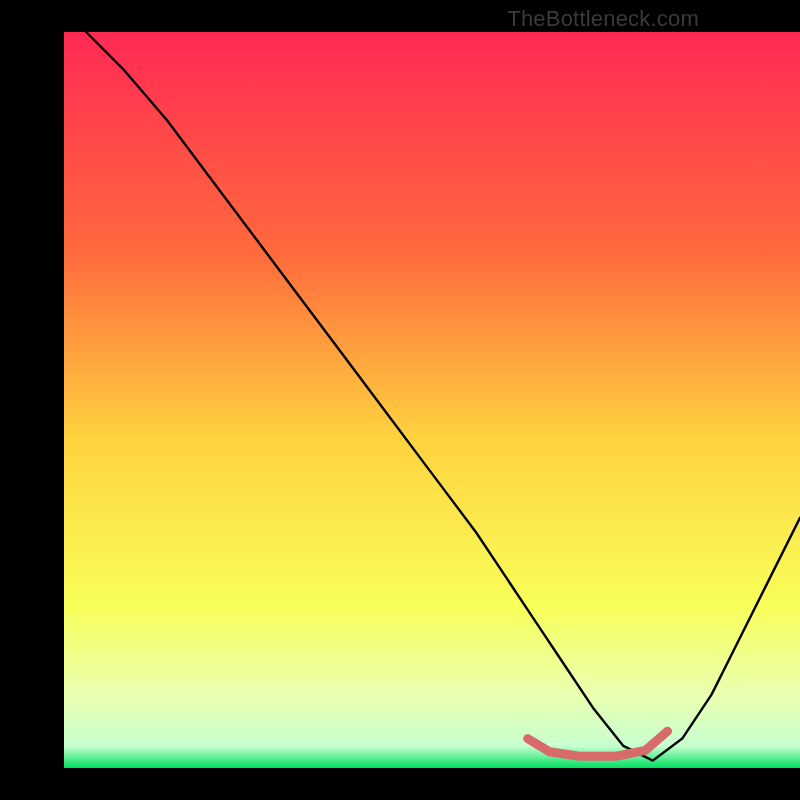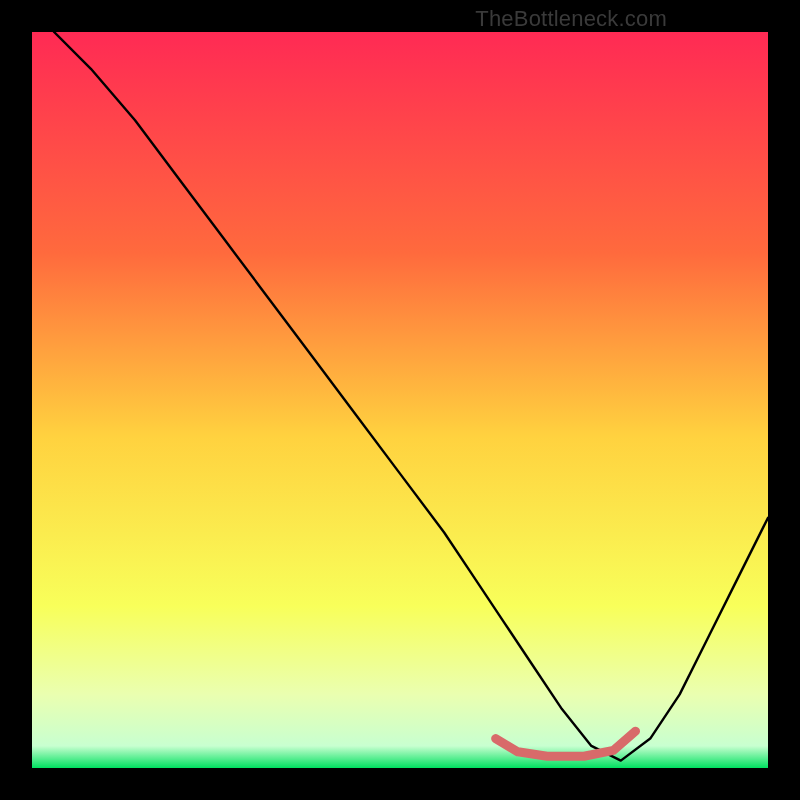--- a/index.html
+++ b/index.html
@@ -2,20 +2,21 @@
 <html><head>
 <meta charset="utf-8">
 <style>
   * { margin: 0; padding: 0; box-sizing: border-box; }
   html, body { width: 800px; height: 800px; overflow: hidden; background: #000; }
   .container {
     position: relative;
     width: 685px;
     height: 800px;
     background: #000;
+    margin-left: 32px;
   }
   .watermark {
     position: absolute;
     top: 6px;
     right: 18px;
     font-family: Arial, Helvetica, sans-serif;
     font-size: 22px;
     color: #3a3a3a;
     letter-spacing: 0.2px;
     font-weight: 500;

